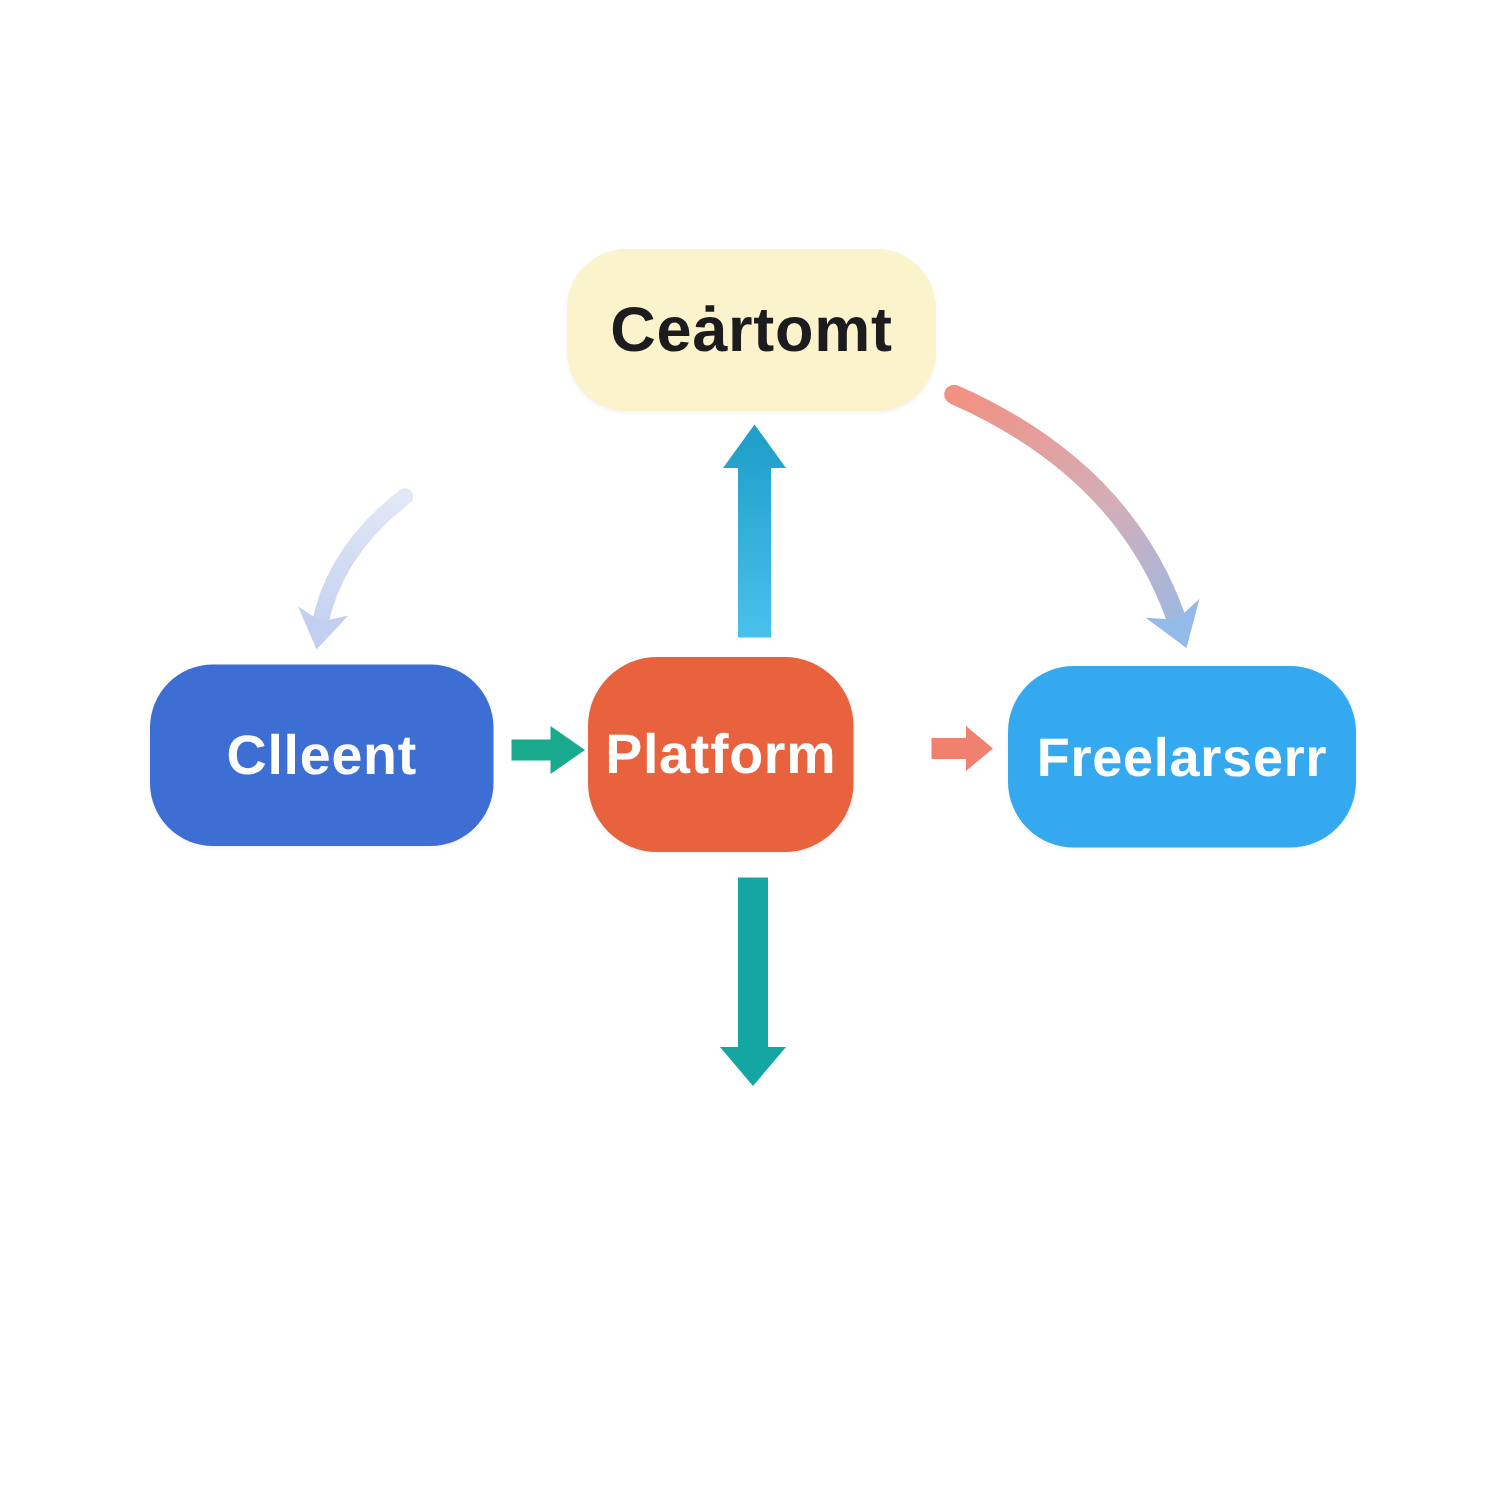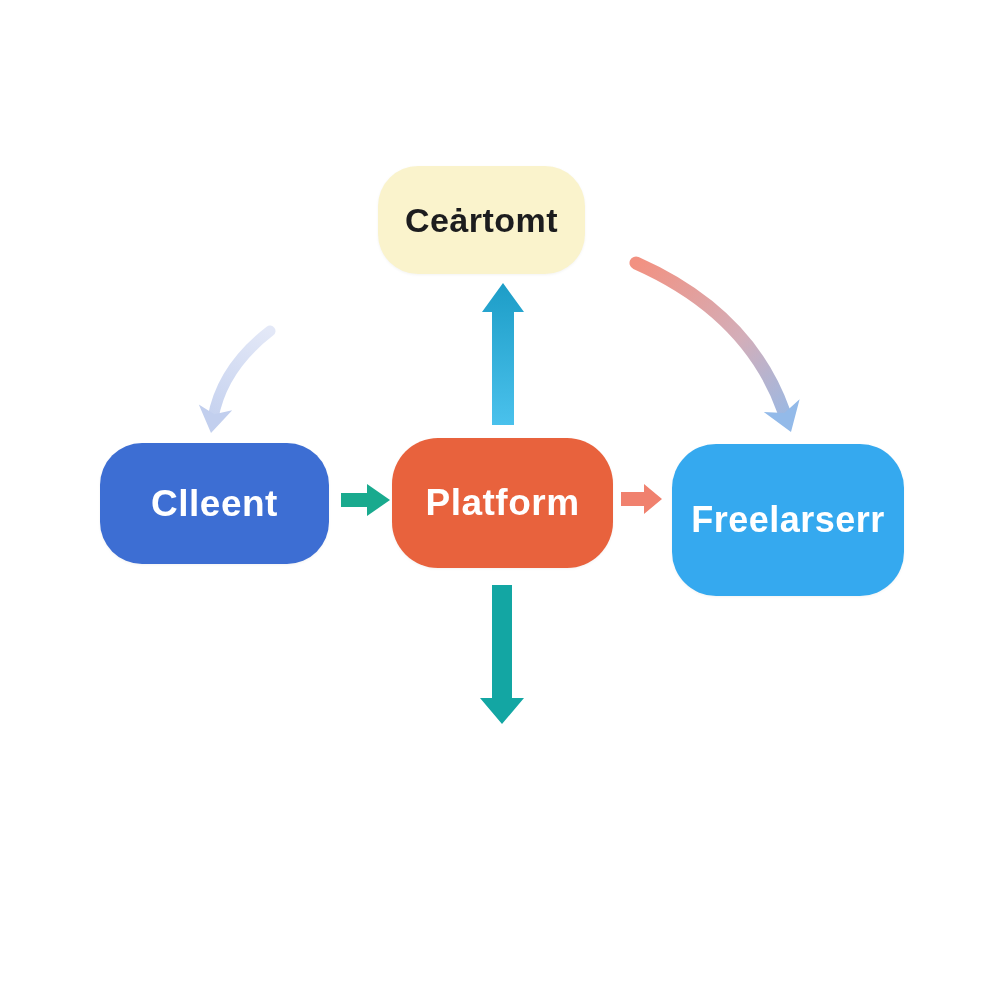--- a/index.html
+++ b/index.html
@@ -6,24 +6,24 @@
   .canvas{
     position:relative;width:1000px;height:1000px;overflow:hidden;
     font-family:"Liberation Sans",sans-serif;background:#ffffff;
   }
   .arrows{position:absolute;left:0;top:0;}
   .node{
     position:absolute;display:flex;align-items:center;justify-content:center;
     font-weight:700;letter-spacing:.5px;
     box-shadow:0 1px 3px rgba(0,0,0,.05);
   }
-  #node-contract  {left:378px;top:166px;width:207px;height:108px;border-radius:40px;font-size:34px;}
+  #node-contract  {left:378px;top:166px;width:246px;height:108px;border-radius:40px;font-size:42px;}
   #node-client    {left:100px;top:443px;width:229px;height:121px;border-radius:42px;font-size:37px;}
-  #node-platform  {left:392px;top:438px;width:221px;height:130px;border-radius:46px;font-size:37px;}
-  #node-freelancer{left:672px;top:444px;width:232px;height:152px;border-radius:44px;font-size:36px;}
+  #node-platform  {left:392px;top:438px;width:177px;height:130px;border-radius:46px;font-size:37px;}
+  #node-freelancer{left:672px;top:444px;width:232px;height:121px;border-radius:44px;font-size:36px;}
   #node-payment   {left:378px;top:733px;width:244px;height:111px;border-radius:42px;font-size:37px;}
   .node-label{pointer-events:none;}
 </style>
 </head>
 <body>
 
 <div class="canvas" style="background-color: rgb(255, 255, 255);">
 
   <svg class="arrows" width="1000" height="1000" viewBox="0 0 1000 1000">
     <defs>

